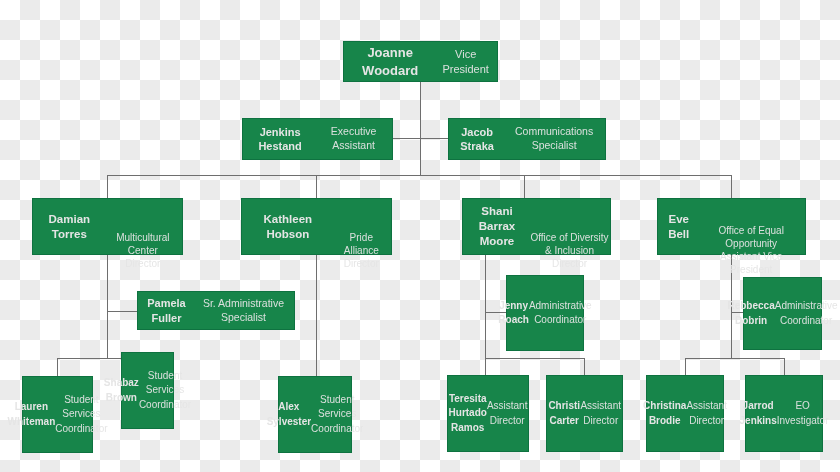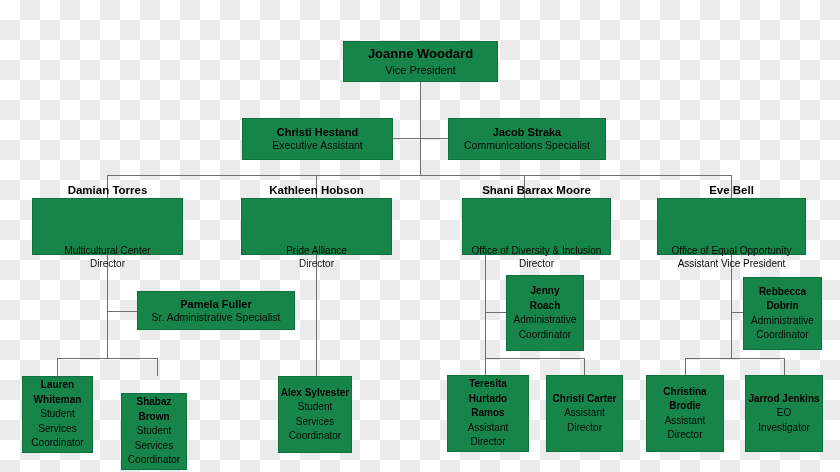--- a/index.html
+++ b/index.html
@@ -5,22 +5,22 @@
   html,body{margin:0;padding:0;}
   .stage{
     position:relative;width:840px;height:472px;overflow:hidden;
     background-color:#fff;
     background-image:conic-gradient(#ebebeb 0 25%, #ffffff 0 50%, #ebebeb 0 75%, #ffffff 0);
     background-size:40px 40px;
     font-family:"Liberation Sans", sans-serif;
   }
   .node{
     position:absolute;box-sizing:border-box;
-    background:#17854A;border:1px solid #0E7240;color:#000000;
-    display:flex;flex-direction:column;align-items:center;justify-content:center;
+    background:#17854A;border:1px solid #0E7240;color:#e5e5e5;
+    display:flex;flex-direction:row;align-items:center;justify-content:center;
     text-align:center;white-space:pre-line;padding:1px;
   }
   .nm{font-weight:bold;}
   .tt{font-weight:normal;opacity:.95;}
   .top  .nm{font-size:13px;line-height:1.35;}
   .top  .tt{font-size:11px;line-height:1.35;}
   .big  .nm{font-size:11.5px;line-height:1.3;}
   .big  .tt{font-size:10px;line-height:1.3;margin-top:47px;}
   .mid  .nm{font-size:11px;line-height:1.3;}
   .mid  .tt{font-size:10.5px;line-height:1.3;}
@@ -55,21 +55,21 @@
   <div class="line" style="left:685px;top:358px;width:99px;height:1px"></div>
   <div class="line" style="left:685px;top:358px;width:1px;height:17px"></div>
   <div class="line" style="left:784px;top:358px;width:1px;height:17px"></div>
 
   <div class="node top" style="left:343px;top:41px;width:155px;height:41px">
     <div class="nm">Joanne Woodard</div>
     <div class="tt">Vice President</div>
   </div>
 
   <div class="node mid" style="left:242px;top:118px;width:151px;height:42px">
-    <div class="nm">Christi Hestand</div>
+    <div class="nm">Jenkins Hestand</div>
     <div class="tt">Executive Assistant</div>
   </div>
   <div class="node mid" style="left:448px;top:118px;width:158px;height:42px">
     <div class="nm">Jacob Straka</div>
     <div class="tt">Communications Specialist</div>
   </div>
 
   <div class="node big" style="left:32px;top:198px;width:151px;height:57px">
     <div class="nm">Damian Torres</div>
     <div class="tt">Multicultural Center
@@ -108,21 +108,21 @@
 Coordinator</div>
   </div>
 
   <div class="node small" style="left:22px;top:376px;width:71px;height:77px">
     <div class="nm">Lauren
 Whiteman</div>
     <div class="tt">Student
 Services
 Coordinator</div>
   </div>
-  <div class="node small" style="left:121px;top:393px;width:66px;height:77px">
+  <div class="node small" style="left:121px;top:352px;width:53px;height:77px">
     <div class="nm">Shabaz
 Brown</div>
     <div class="tt">Student
 Services
 Coordinator</div>
   </div>
   <div class="node small" style="left:278px;top:376px;width:74px;height:77px">
     <div class="nm">Alex Sylvester</div>
     <div class="tt">Student
 Services

